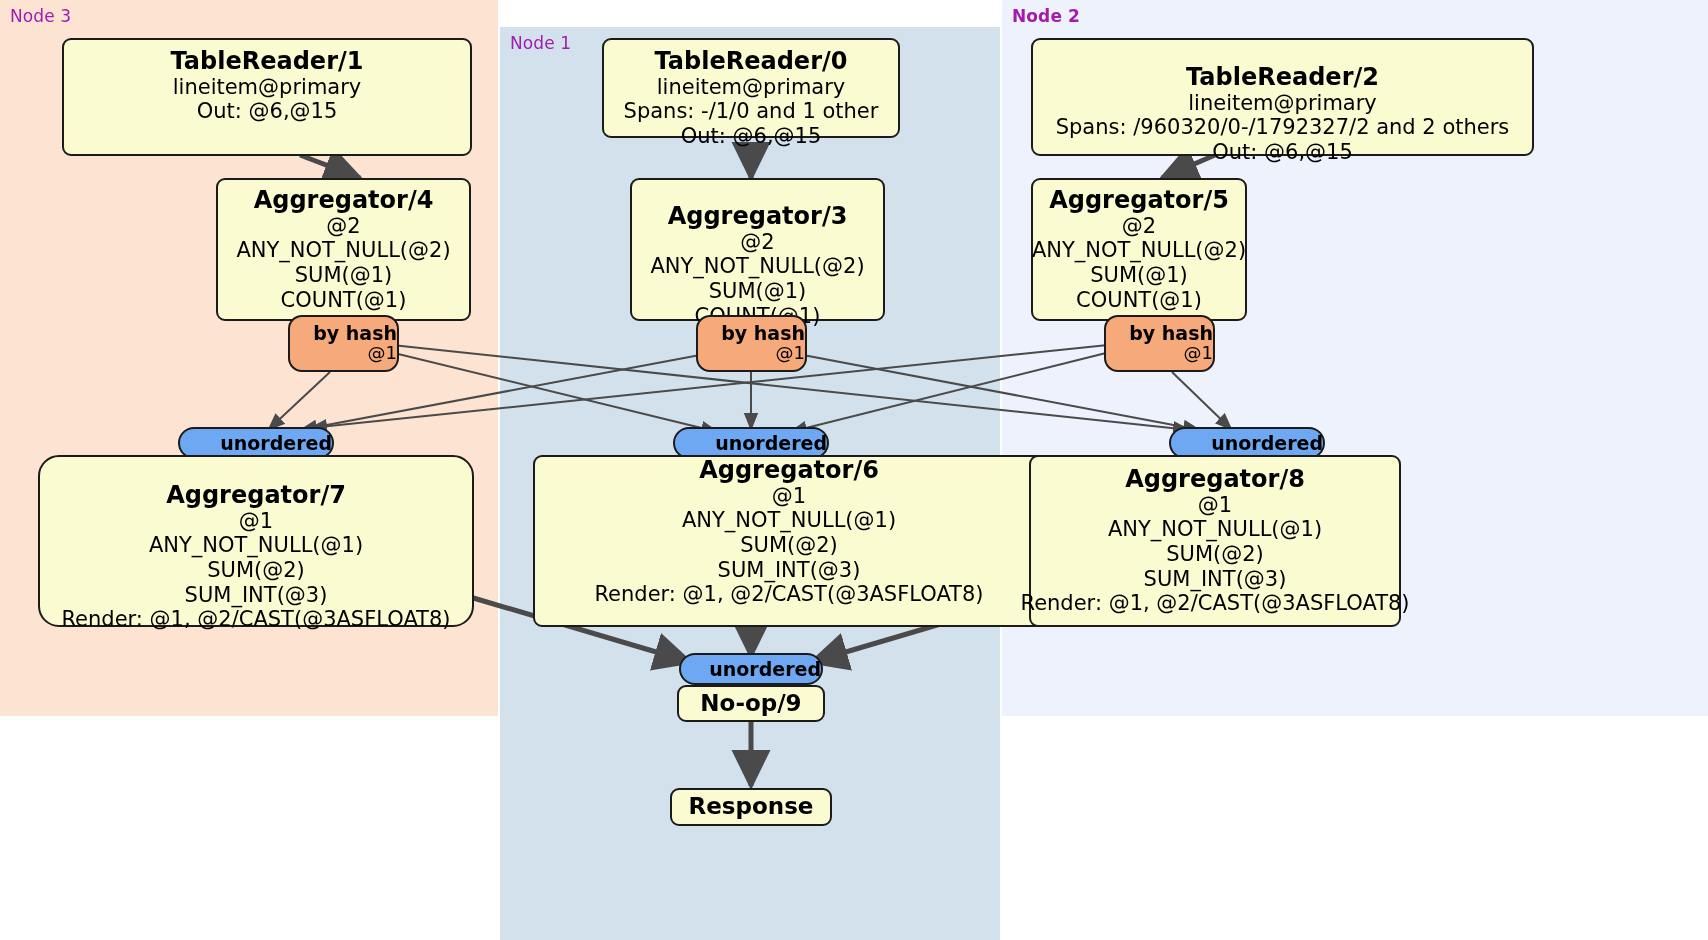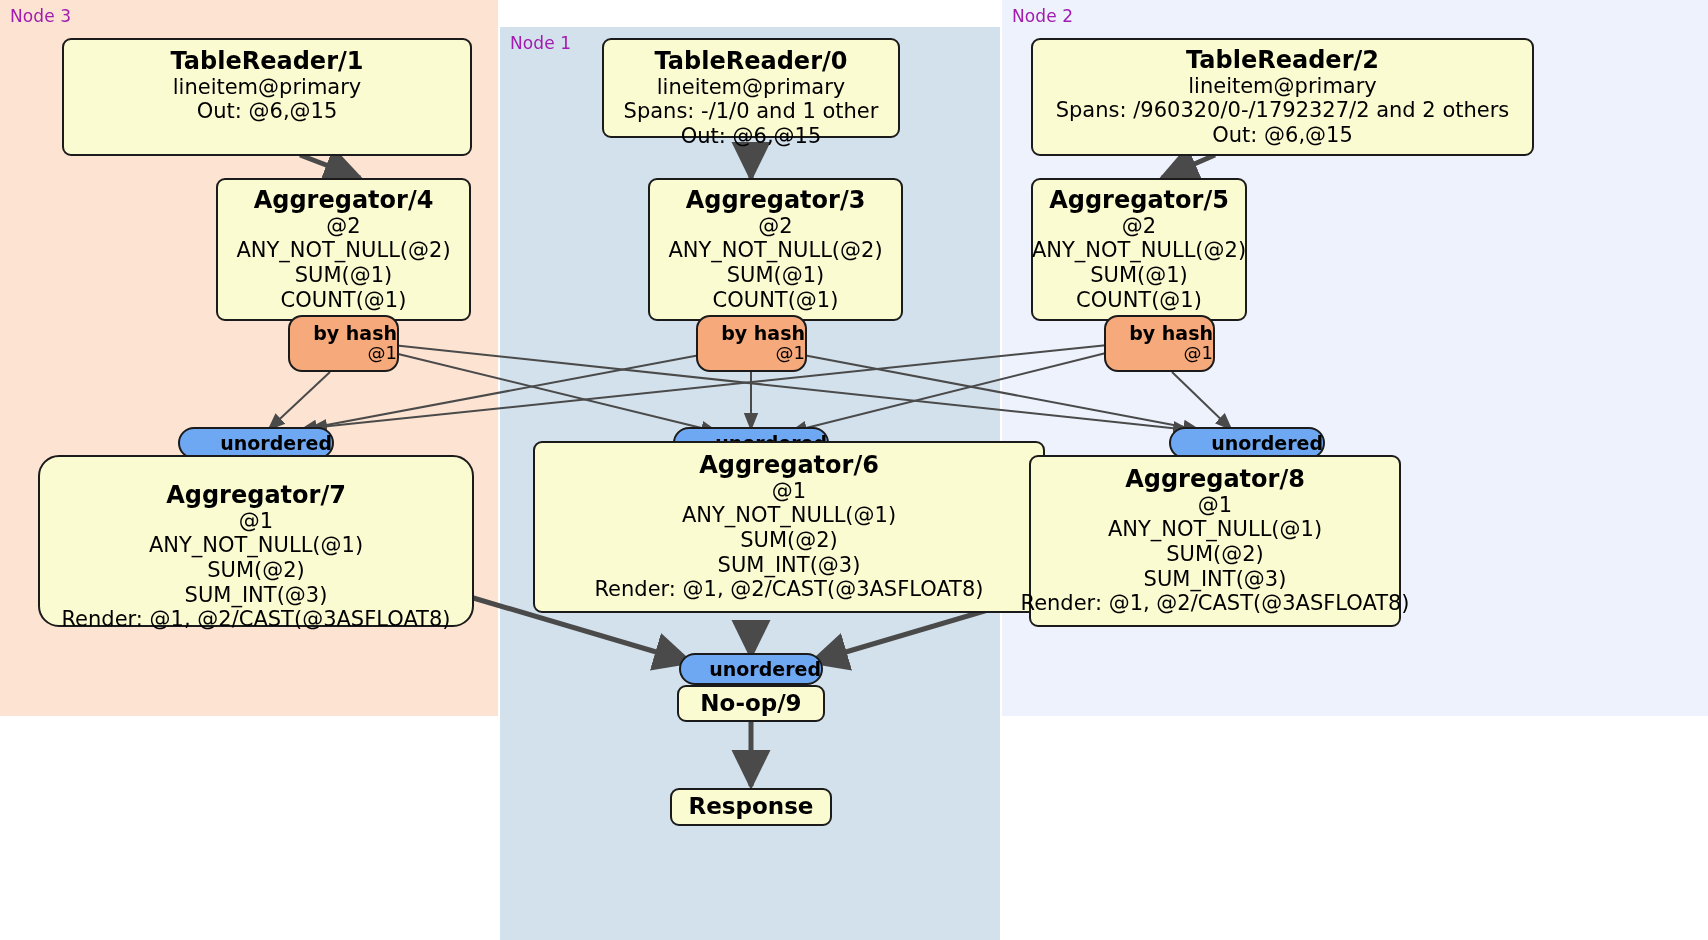--- a/index.html
+++ b/index.html
@@ -57,21 +57,21 @@
 <div id="stage">
 
   <div class="node-panel" style="left:0px;top:0px;width:498px;height:716px;background:#FCE3D2;">
     <span class="node-label">Node 3</span>
   </div>
 
   <div class="node-panel" style="left:500px;top:0px;width:500px;height:940px;background:#D3E1EC;margin-top:27px;">
     <span class="node-label">Node 1</span>
   </div>
 
-  <div class="node-panel" style="left:1002px;top:0px;width:706px;height:716px;background:#EDF2FC;">
+  <div class="node-panel" style="left:1002px;top:0px;width:706px;height:716px;background:#EDF2FC;font-weight:bold;">
     <span class="node-label">Node 2</span>
   </div>
 
   <svg id="edges" viewBox="0 0 1708 940" xmlns="http://www.w3.org/2000/svg">
     <defs>
       <marker id="ah" markerWidth="9" markerHeight="9" refX="7.2" refY="4.5" orient="auto" markerUnits="strokeWidth">
         <path d="M0,0.6 L8,4.5 L0,8.4 z" fill="#4a4a4a"></path>
       </marker>
       <marker id="ah-thin" markerWidth="10" markerHeight="10" refX="8.5" refY="5" orient="auto" markerUnits="strokeWidth">
         <path d="M0,1.4 L9,5 L0,8.6 z" fill="#4a4a4a"></path>
@@ -107,36 +107,36 @@
     <div class="pline">Out: @6,@15</div>
   </div>
 
   <div class="proc" style="left:602px;top:38px;width:298px;height:100px;padding-top:8px;">
     <div class="ptitle">TableReader/0</div>
     <div class="pline">lineitem@primary</div>
     <div class="pline">Spans: -/1/0 and 1 other</div>
     <div class="pline">Out: @6,@15</div>
   </div>
 
-  <div class="proc" style="left:1031px;top:38px;width:503px;height:118px;padding-top:7px;">
+  <div class="proc" style="left:1031px;top:38px;width:503px;height:118px;padding-top:24px;">
     <div class="ptitle">TableReader/2</div>
     <div class="pline">lineitem@primary</div>
     <div class="pline">Spans: /960320/0-/1792327/2 and 2 others</div>
     <div class="pline">Out: @6,@15</div>
   </div>
 
   <div class="proc" style="left:216px;top:178px;width:255px;height:143px;padding-top:7px;">
     <div class="ptitle">Aggregator/4</div>
     <div class="pline">@2</div>
     <div class="pline">ANY_NOT_NULL(@2)</div>
     <div class="pline">SUM(@1)</div>
     <div class="pline">COUNT(@1)</div>
   </div>
 
-  <div class="proc" style="left:648px;top:178px;width:255px;height:143px;padding-top:7px;">
+  <div class="proc" style="left:630px;top:178px;width:255px;height:143px;padding-top:23px;">
     <div class="ptitle">Aggregator/3</div>
     <div class="pline">@2</div>
     <div class="pline">ANY_NOT_NULL(@2)</div>
     <div class="pline">SUM(@1)</div>
     <div class="pline">COUNT(@1)</div>
   </div>
 
   <div class="proc" style="left:1031px;top:178px;width:216px;height:143px;padding-top:7px;">
     <div class="ptitle">Aggregator/5</div>
     <div class="pline">@2</div>
@@ -174,21 +174,21 @@
 
   <div class="proc" style="left:38px;top:455px;width:436px;height:172px;padding-top:25px;border-radius:21px;">
     <div class="ptitle">Aggregator/7</div>
     <div class="pline">@1</div>
     <div class="pline">ANY_NOT_NULL(@1)</div>
     <div class="pline">SUM(@2)</div>
     <div class="pline">SUM_INT(@3)</div>
     <div class="pline">Render: @1, @2/CAST(@3ASFLOAT8)</div>
   </div>
 
-  <div class="proc" style="left:533px;top:441px;width:512px;height:172px;padding-top:9px;">
+  <div class="proc" style="left:533px;top:455px;width:512px;height:172px;">
     <div class="ptitle">Aggregator/6</div>
     <div class="pline">@1</div>
     <div class="pline">ANY_NOT_NULL(@1)</div>
     <div class="pline">SUM(@2)</div>
     <div class="pline">SUM_INT(@3)</div>
     <div class="pline">Render: @1, @2/CAST(@3ASFLOAT8)</div>
   </div>
 
   <div class="proc" style="left:1029px;top:455px;width:372px;height:172px;padding-top:9px;">
     <div class="ptitle">Aggregator/8</div>

